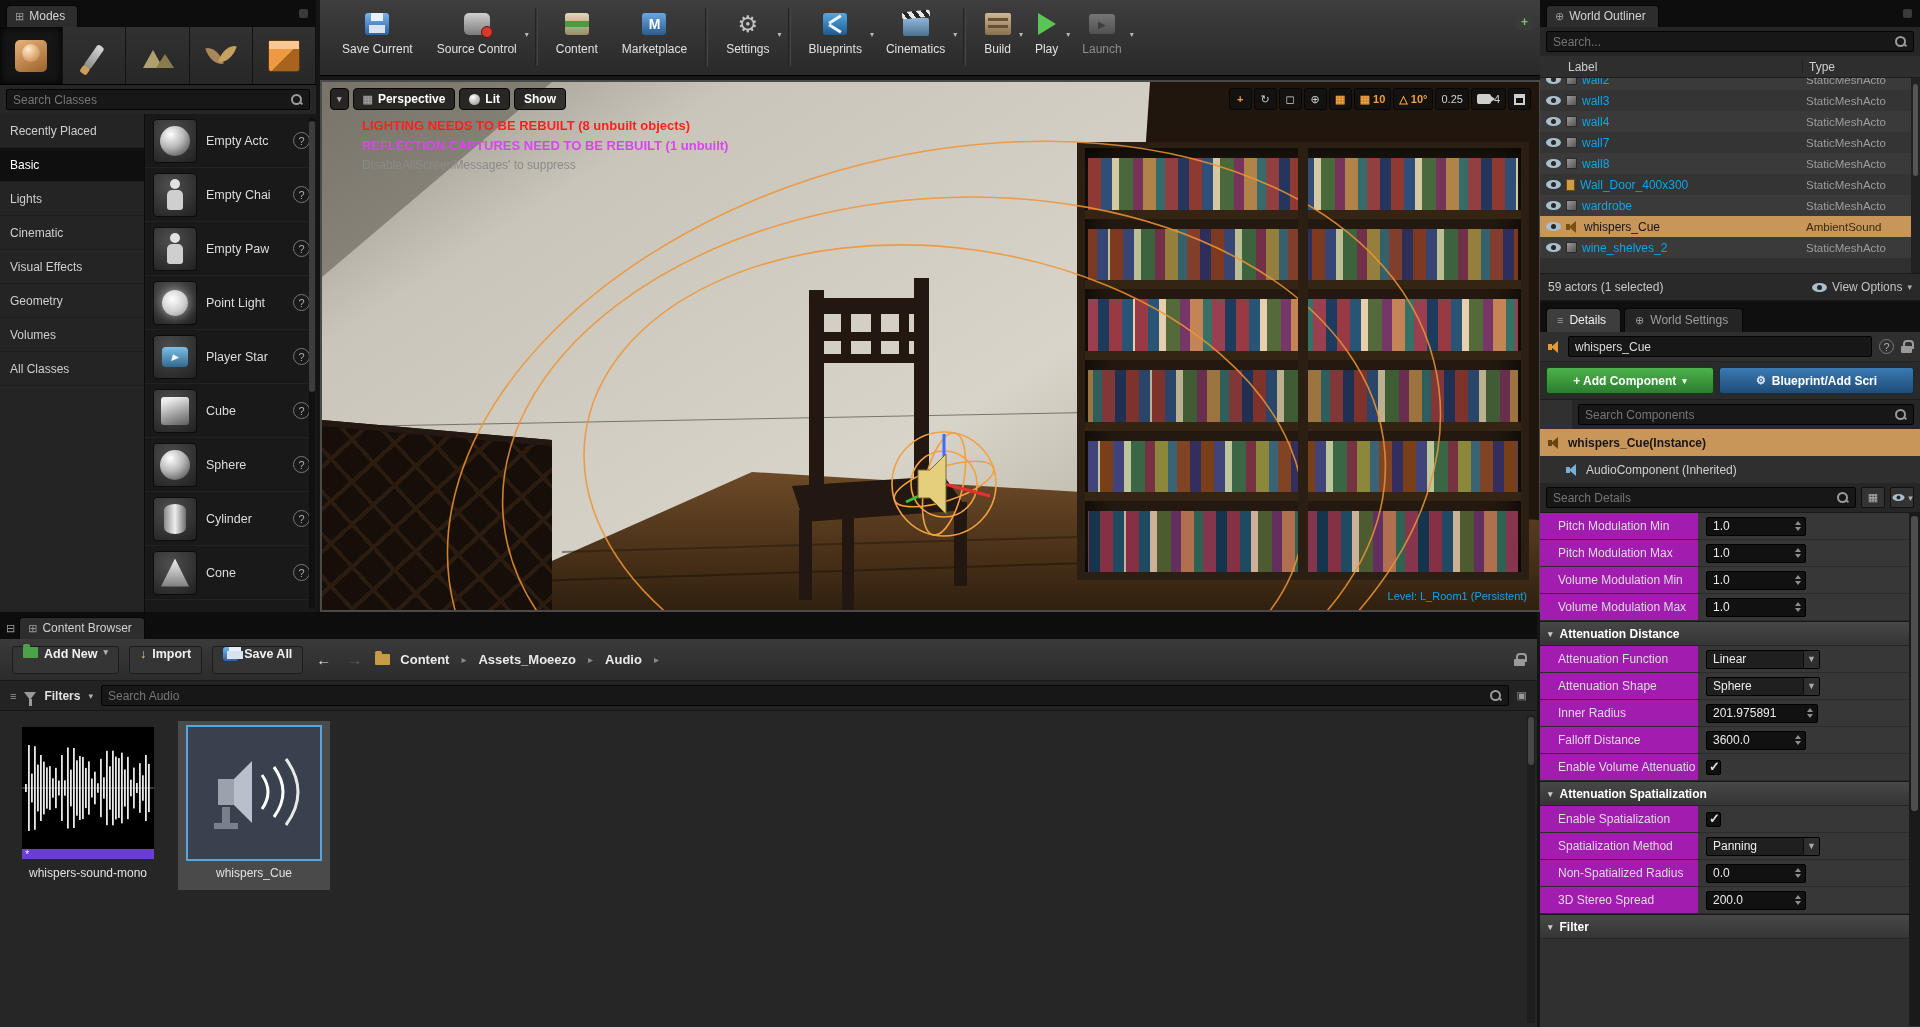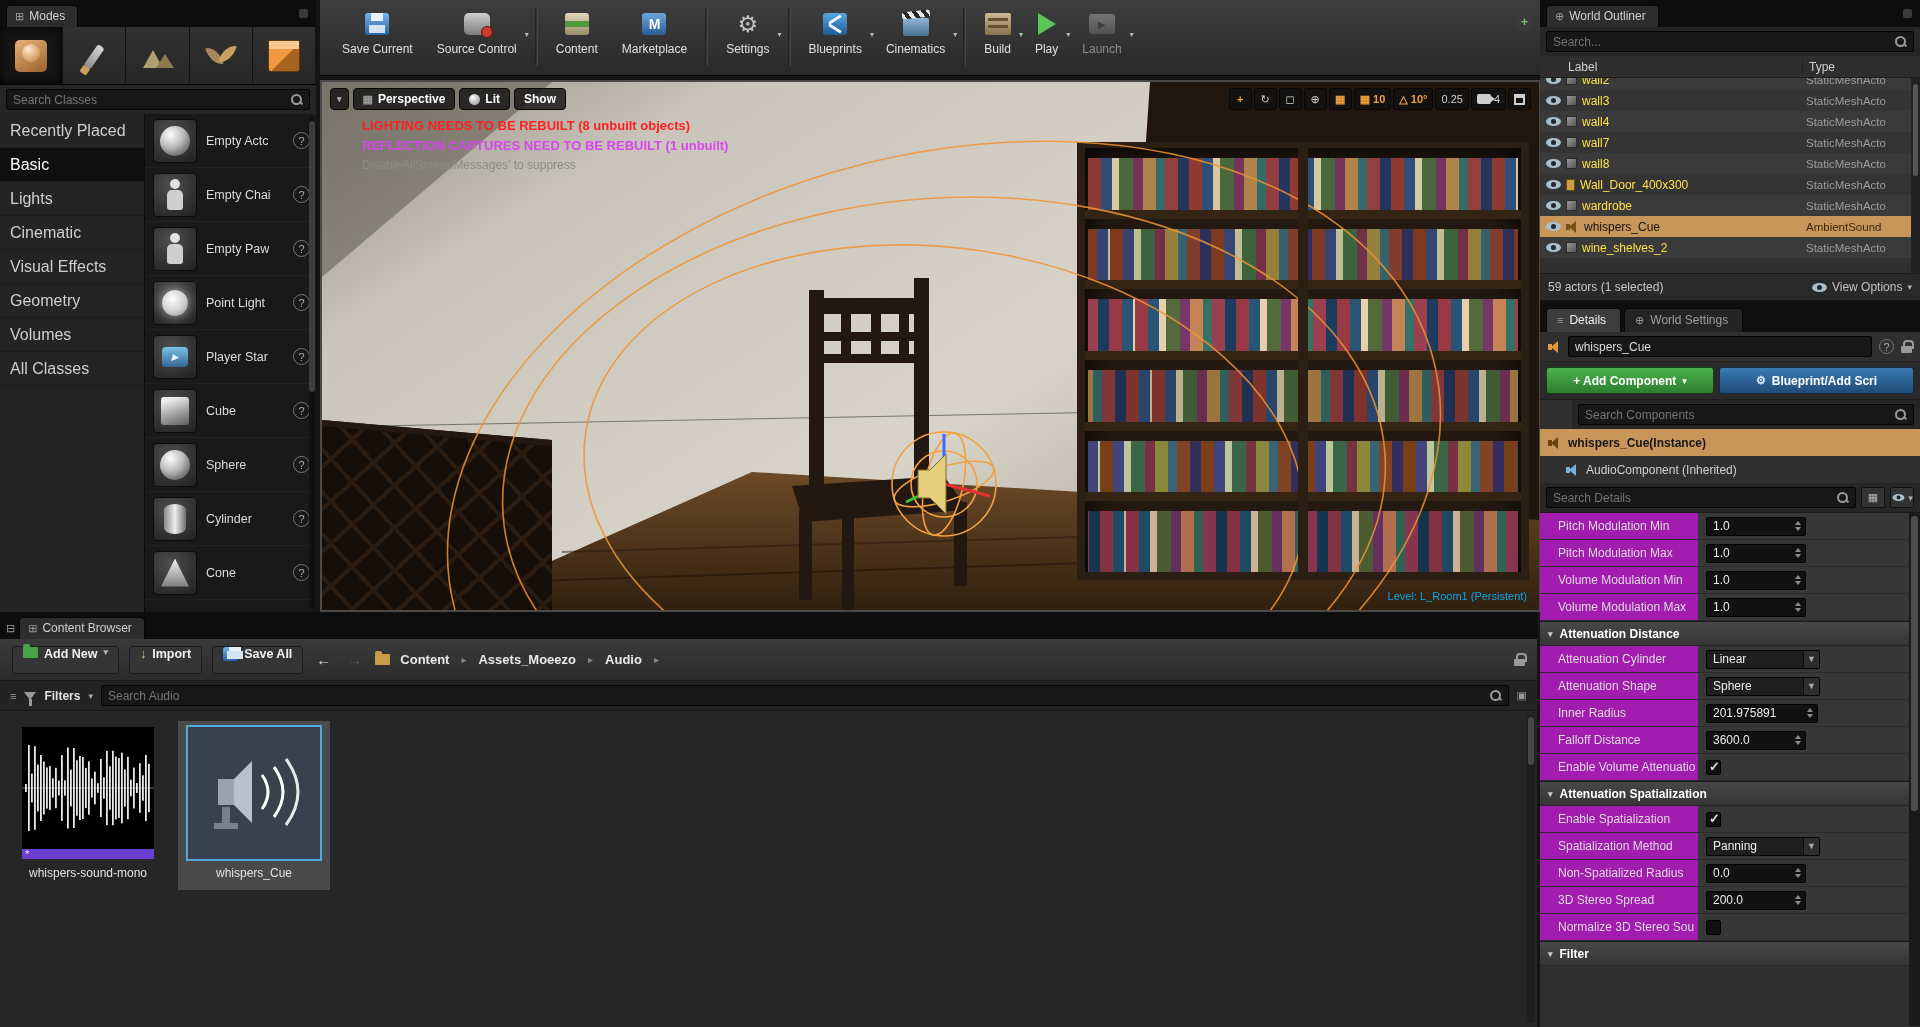--- a/index.html
+++ b/index.html
@@ -59,21 +59,21 @@
   .mi-land{background:transparent;}
   .mi-land::before{content:"";position:absolute;left:1px;bottom:4px;width:0;height:0;border-left:10px solid transparent;border-right:10px solid transparent;border-bottom:18px solid #b0a070;}
   .mi-land::after{content:"";position:absolute;right:0;bottom:4px;width:0;height:0;border-left:9px solid transparent;border-right:9px solid transparent;border-bottom:14px solid #8a7a50;}
   .mi-fol{background:transparent;}
   .mi-fol::before{content:"";position:absolute;left:3px;top:6px;width:13px;height:20px;background:#a8885a;border-radius:0 100% 0 100%;transform:rotate(-18deg);}
   .mi-fol::after{content:"";position:absolute;right:3px;top:4px;width:13px;height:20px;background:#c8a060;border-radius:100% 0 100% 0;transform:rotate(18deg);}
   .mi-geo{background:linear-gradient(135deg,#ef9a42 55%,#a8631f 55%);border:1px solid #5e3a10;border-radius:3px;}
   .mi-geo::before{content:"";position:absolute;left:0;top:0;right:0;height:8px;background:#f7c894;}
   .modes-body{display:flex;height:498px;background:#1a1a1a;}
   .cats{width:145px;background:#242424;border-right:1px solid #0c0c0c;}
-  .cat{height:34px;display:flex;align-items:center;padding-left:10px;color:#cfcfcf;border-bottom:1px solid #1d1d1d;font-size:16px;}
+  .cat{height:34px;display:flex;align-items:center;padding-left:10px;color:#cfcfcf;border-bottom:1px solid #1d1d1d;font-size:12px;}
   .cat.active{background:#0f0f0f;color:#fff;}
   .items{flex:1;background:#191919;position:relative;overflow:hidden;}
   .item{display:flex;align-items:center;gap:9px;padding:0 6px 0 8px;height:54px;border-bottom:1px solid #222;}
   .ilabel{color:#dcdcdc;font-size:12.5px;white-space:nowrap;overflow:hidden;}
   .qm{margin-left:auto;width:17px;height:17px;border-radius:50%;border:1px solid #777;color:#aaa;font-size:11px;display:flex;align-items:center;justify-content:center;flex:0 0 auto;}
   .ithumb{width:44px;height:44px;border-radius:4px;background:radial-gradient(circle at 40% 30%,#4e4e4e,#1f1f1f);display:flex;align-items:center;justify-content:center;flex:0 0 auto;box-shadow:inset 0 0 0 1px #0c0c0c;}
   .sh-sphere{width:30px;height:30px;border-radius:50%;background:radial-gradient(circle at 35% 28%,#fff,#b8b8b8 45%,#5a5a5a 85%);}
   .sh-light{width:26px;height:26px;border-radius:50%;background:radial-gradient(circle at 40% 35%,#fff,#cfcfcf 55%,#8a8a8a);box-shadow:0 0 12px rgba(255,255,255,.55);}
   .sh-cube{width:28px;height:28px;background:linear-gradient(160deg,#ececec 15%,#9d9d9d 60%,#5e5e5e);border-radius:3px;}
   .sh-cyl{width:22px;height:30px;background:linear-gradient(90deg,#8a8a8a,#eee 50%,#6e6e6e);border-radius:11px/6px;}
@@ -168,21 +168,21 @@
 
   
   .wo-cols{height:22px;background:#2e2e2e;border-bottom:1px solid #1c1c1c;display:flex;align-items:center;color:#cfcfcf;}
   .wo-lab{padding-left:28px;flex:1;}
   .wo-typehead{width:118px;border-left:1px solid #222;padding-left:6px;}
   .wo-rowswrap{height:195px;overflow:hidden;background:#303030;position:relative;}
   .worow{display:flex;align-items:center;gap:5px;height:21px;padding:0 2px 0 6px;}
   .worow:nth-child(odd){background:#3a3a3a;}
   .worow:nth-child(even){background:#343434;}
   .worow.selected{background:#c9965a;}
-  .wo-name{flex:1;color:#fde047;white-space:nowrap;overflow:hidden;}
+  .wo-name{flex:1;color:#0ea5e9;white-space:nowrap;overflow:hidden;}
   .worow.selected .wo-name{color:#141414;}
   .wo-type{width:112px;color:#9d9d9d;font-size:11.5px;white-space:nowrap;overflow:hidden;}
   .worow.selected .wo-type{color:#3a2a12;}
   .wo-foot{height:27px;background:#292929;border-top:1px solid #1a1a1a;display:flex;align-items:center;padding:0 8px;gap:6px;}
   .wo-view{margin-left:auto;display:flex;align-items:center;gap:5px;color:#c2c2c2;}
 
   .dtabs{height:30px;background:#0f0f0f;display:flex;align-items:flex-end;padding:4px 6px 0;gap:3px;}
   .dtab{display:flex;align-items:center;gap:6px;border-radius:4px 4px 0 0;padding:4px 14px 5px 10px;border:1px solid #070707;border-bottom:none;}
   .dtab.active{background:#3d3d3d;color:#f0f0f0;}
   .dtab.inactive{background:#242424;color:#9d9d9d;}
@@ -853,21 +853,21 @@
                 </span>
           </div>
             </div>
         </div>
 
         <div class="sect">
           <span class="tri">▾</span>
           <span>Attenuation Distance</span>
         </div>
         <div class="prow">
-          <div class="plabel">Attenuation Cylinder</div>
+          <div class="plabel">Attenuation Function</div>
           <div class="pval">
               <div class="ddin">
             <span>Linear</span>
             <span class="arr">▼</span>
           </div>
             </div>
         </div>
         <div class="prow">
           <div class="plabel">Attenuation Shape</div>
           <div class="pval">
@@ -944,26 +944,20 @@
           <div class="pval">
               <div class="numin">
             <span>200.0</span>
             <span class="spinbtn">
                   <i class="up"></i>
                   <i class="dn"></i>
                 </span>
           </div>
             </div>
         </div>
-        <div class="prow">
-          <div class="plabel">Normalize 3D Stereo Sou</div>
-          <div class="pval">
-              <div class="cb"></div>
-            </div>
-        </div>
 
         <div class="sect">
           <span class="tri">▾</span>
           <span>Filter</span>
         </div>
 
         <div class="dt-scroll">
             <i></i>
           </div>
       </div>

